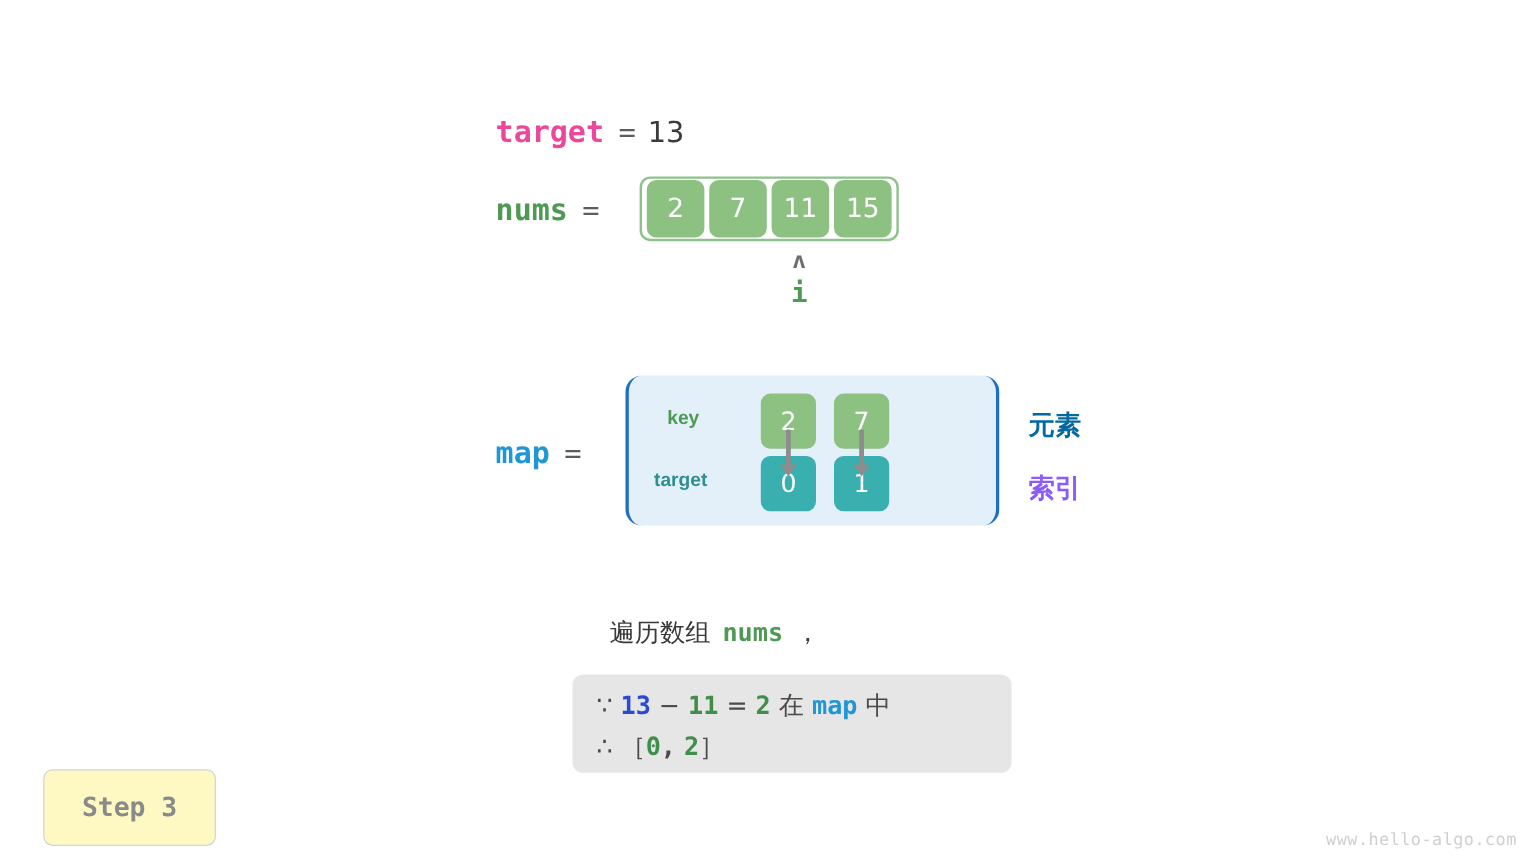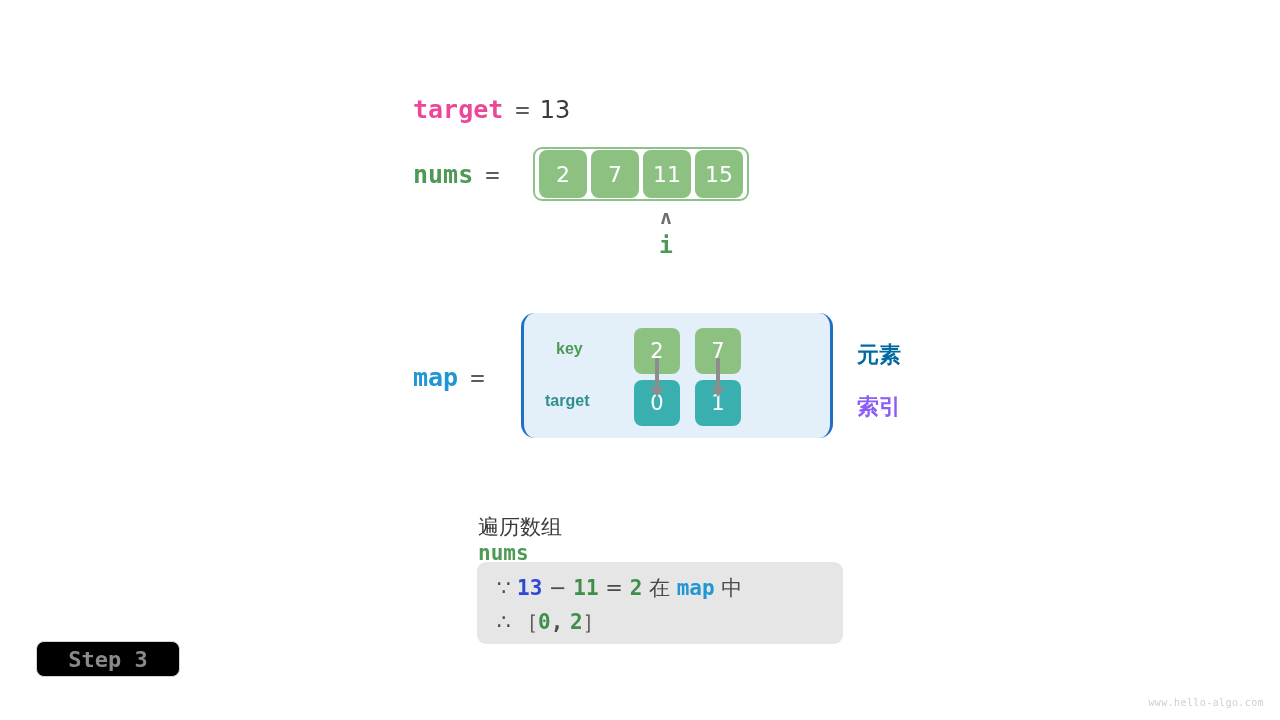--- a/index.html
+++ b/index.html
@@ -173,29 +173,28 @@
   .side-label {
     font-family: "DejaVu Sans", "Liberation Sans", sans-serif;
     font-weight: bold;
     font-size: 22px;
   }
   #side-label-element { left: 857px; top: 340px; color: #0369a1; }
   #side-label-index   { left: 857px; top: 392px; color: #8b5cf6; }
 
   
   #caption-line {
-    left: 468px;
+    left: 508px;
     top: 513px;
     font-size: 21px;
     color: #3a3a3a;
     font-family: "DejaVu Sans", "Liberation Sans", sans-serif;
     white-space: pre;
     display: flex;
     align-items: baseline;
-    flex-direction: column;
   }
   #caption-line .code-green {
     color: #4e9a55;
     font-family: "DejaVu Sans Mono", "Liberation Mono", monospace;
     font-weight: bold;
     font-size: 21px;
     margin: 0 10px;
   }
 
   
@@ -225,41 +224,41 @@
   .c-blue  { color: #2c49d6; }
   .c-green { color: #3f8f4a; }
   .c-cyan  { color: #2196d4; }
   .c-gray  { color: #4a4a4a; }
 
   
   #step-badge {
     left: 36px;
     top: 641px;
     width: 144px;
-    height: 36px;
+    height: 64px;
     border: 1.5px solid #d3d3d3;
     border-radius: 8px;
     box-sizing: border-box;
     display: flex;
     align-items: center;
     justify-content: center;
     color: #8a8a8a;
     font-family: "DejaVu Sans Mono", "Liberation Mono", monospace;
     font-weight: bold;
     font-size: 22px;
-    background: #000000;
+    background: #fef9c3;
   }
 
   
   #watermark {
     right: 16px;
     bottom: 12px;
     color: #cfcfcf;
     font-family: "DejaVu Sans Mono", "Liberation Mono", monospace;
-    font-size: 10px;
+    font-size: 14px;
     letter-spacing: 0.4px;
   }
 </style>
 </head>
 <body>
 
 <div class="stage">
 
   <div class="abs row-inner" id="target-label">
     <span class="var-name var-blue">target</span>

